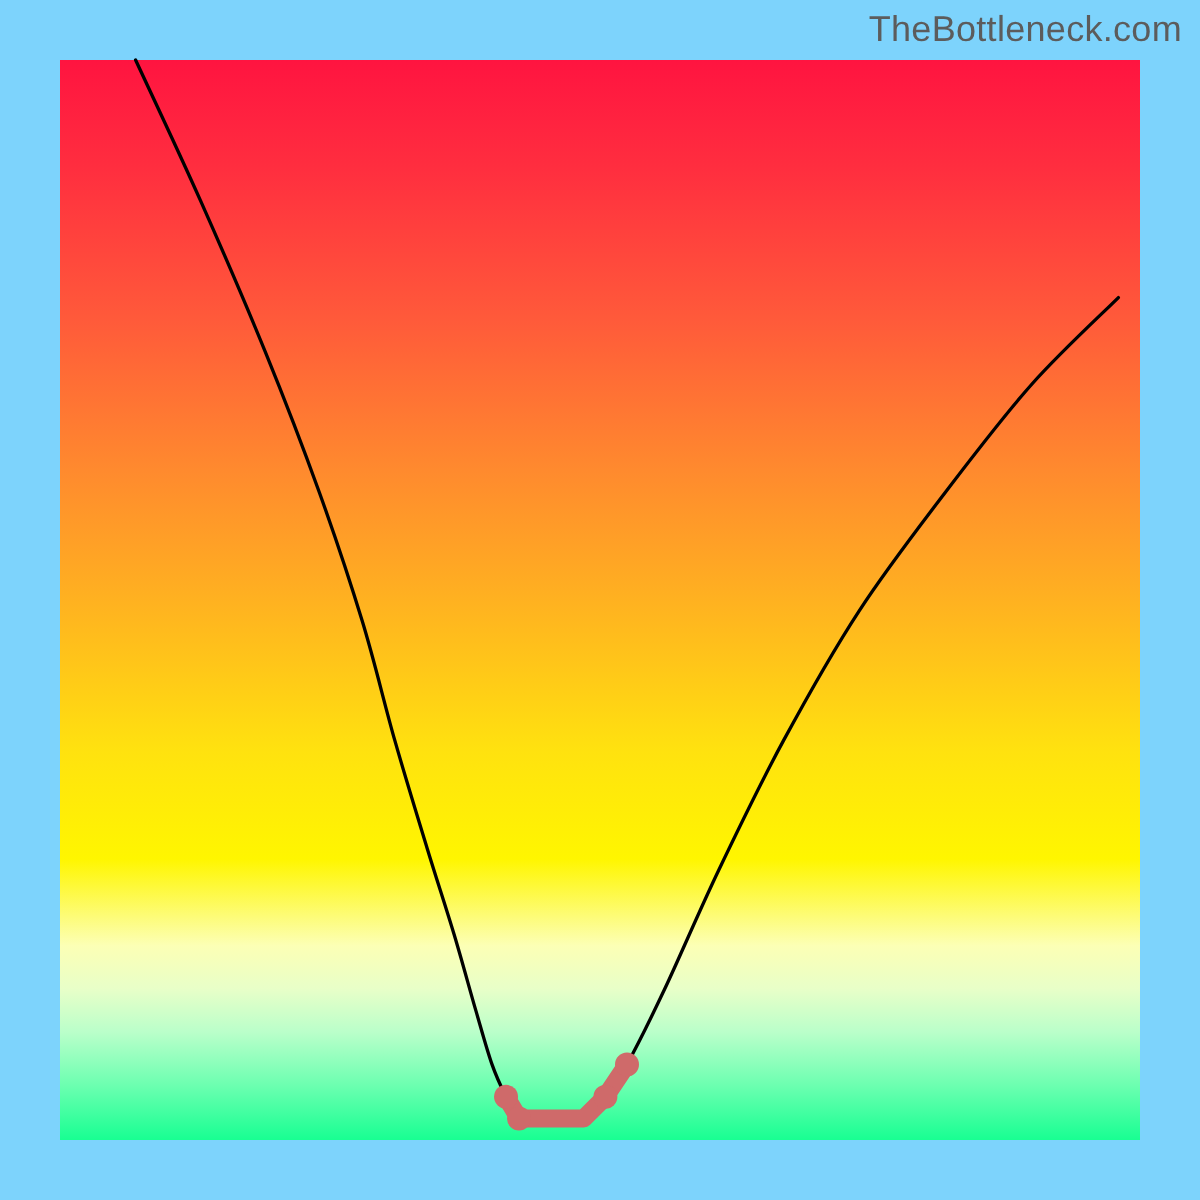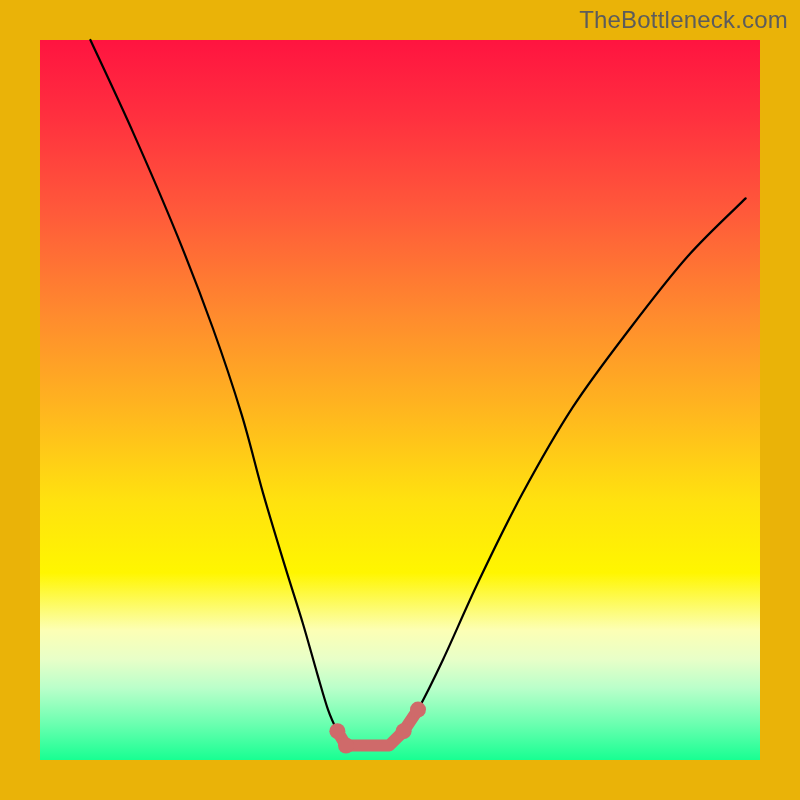--- a/index.html
+++ b/index.html
@@ -8,21 +8,21 @@
     width: 800px;
     height: 800px;
     overflow: hidden;
     background: #000;
     font-family: Arial, Helvetica, sans-serif;
   }
   .frame {
     position: relative;
     width: 800px;
     height: 800px;
-    background: #eab308;
+    background: #7dd3fc;
   }
   .watermark {
     position: absolute;
     top: 6px;
     right: 12px;
     color: #5c5c5c;
     font-size: 24px;
     font-weight: 500;
     letter-spacing: 0.2px;
     z-index: 10;

